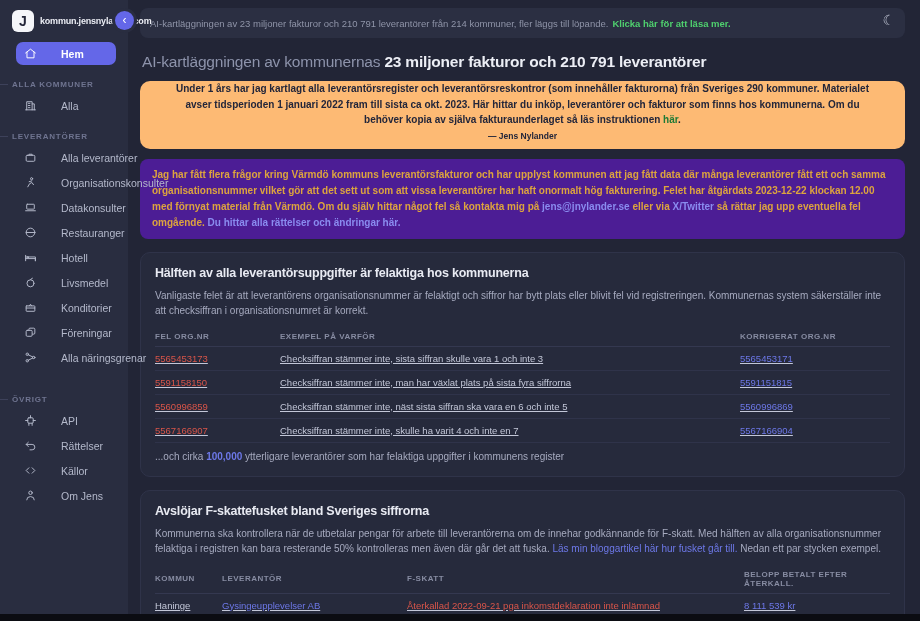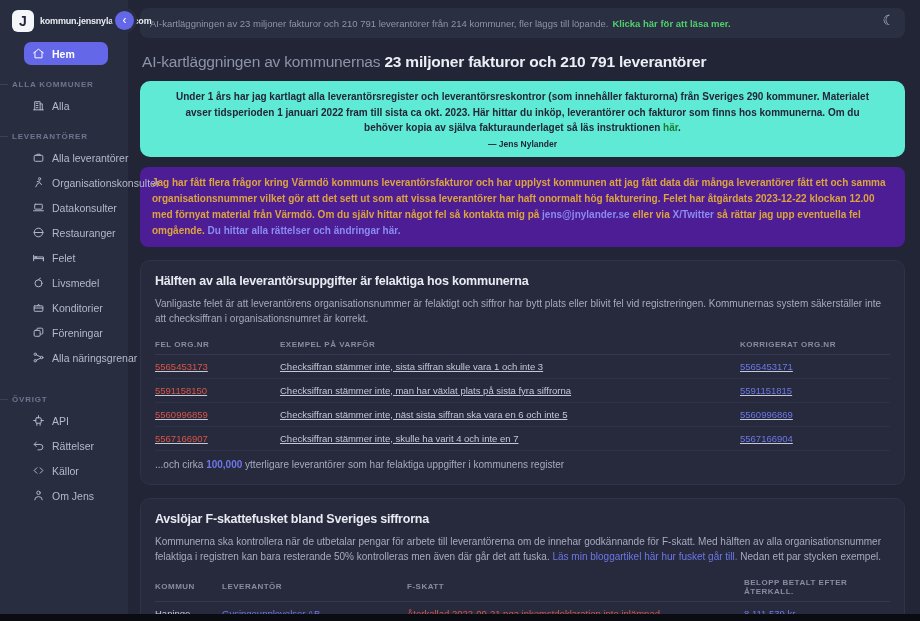--- a/index.html
+++ b/index.html
@@ -23,21 +23,21 @@
     color:#23263a; font-weight:bold; font-size:14px;
     display:flex; align-items:center; justify-content:center; flex:0 0 auto;
   }
   .brand-name { font-size:9px; font-weight:bold; color:#eceef5; letter-spacing:-0.2px; white-space:nowrap; }
   .collapse-btn {
     position:absolute; right:-14px; top:1px; width:19px; height:19px; border:none;
     border-radius:50%; background:#6467e8; color:#fff; font-size:12px; line-height:17px;
     cursor:pointer; box-shadow:0 0 0 3px #292d40;
   }
   .nav-item {
-    display:flex; align-items:center; gap:7px; padding:5px 8px; margin:2px 12px;
+    display:flex; align-items:center; gap:24px; padding:5px 8px; margin:2px 4px;
     border-radius:7px; font-size:10.5px; color:#b4b9cb; cursor:pointer; white-space:nowrap;
   }
   .nav-item svg { flex:0 0 auto; }
   .nav-item.active { background:#6467e8; color:#fff; font-weight:bold; }
   .sec-label {
     position:relative; margin:15px 0 5px 0; font-size:8px; font-weight:bold;
     color:#6f7490; letter-spacing:0.8px; text-transform:uppercase;
   }
   .sec-label.big-gap { margin-top:26px; }
   .sec-label::before {
@@ -55,21 +55,21 @@
   .announce .link { color:#4fd06e; font-weight:bold; margin-left:4px; }
   .moon-btn {
     position:absolute; right:10px; top:4px; background:transparent; border:none;
     color:#b9bdcc; font-size:14px; cursor:pointer;
   }
 
   h1 { margin:15px 0 0 2px; font-size:15.5px; font-weight:normal; color:#8d93ab; letter-spacing:-0.2px; }
   h1 .bold { color:#eceef5; font-weight:bold; }
 
   .info-box {
-    margin-top:10px; background:#5eead4; border-radius:10px; padding:8px 26px 6px;
+    margin-top:10px; background:#fdba74; border-radius:10px; padding:0 26px 6px;
     text-align:center; color:#23263a; font-size:10px; font-weight:bold; line-height:1.55;
   }
   .info-box .link { color:#1f7a36; }
   .info-box .attribution { display:block; font-size:8.5px; margin-top:2px; font-weight:bold; }
 
   .warn-box {
     margin-top:10px; background:#4c1d95; border-radius:8px; padding:8px 12px;
     color:#dda43e; font-size:10px; font-weight:bold; line-height:1.6;
   }
   .warn-box .link { color:#8a8cf0; }
@@ -153,21 +153,21 @@
         <circle cx="12" cy="12" r="8"></circle>
         <path d="M4 12 h16"></path>
       </svg>
     <span>Restauranger</span>
   </div>
   <div class="nav-item">
     <svg class="ico" width="13" height="13" viewBox="0 0 24 24">
         <path d="M3 18 V8 M3 14 h18 v4 M3 11 h18 v3 M21 18 v-4"></path>
         <circle cx="7" cy="11.5" r="1.2"></circle>
       </svg>
-    <span>Felet</span>
+    <span>Hotell</span>
   </div>
   <div class="nav-item">
     <svg class="ico" width="13" height="13" viewBox="0 0 24 24">
         <circle cx="12" cy="13.5" r="6.5"></circle>
         <path d="M12 7 q1-2.5 3.5-3"></path>
       </svg>
     <span>Livsmedel</span>
   </div>
   <div class="nav-item">
     <svg class="ico" width="13" height="13" viewBox="0 0 24 24">

